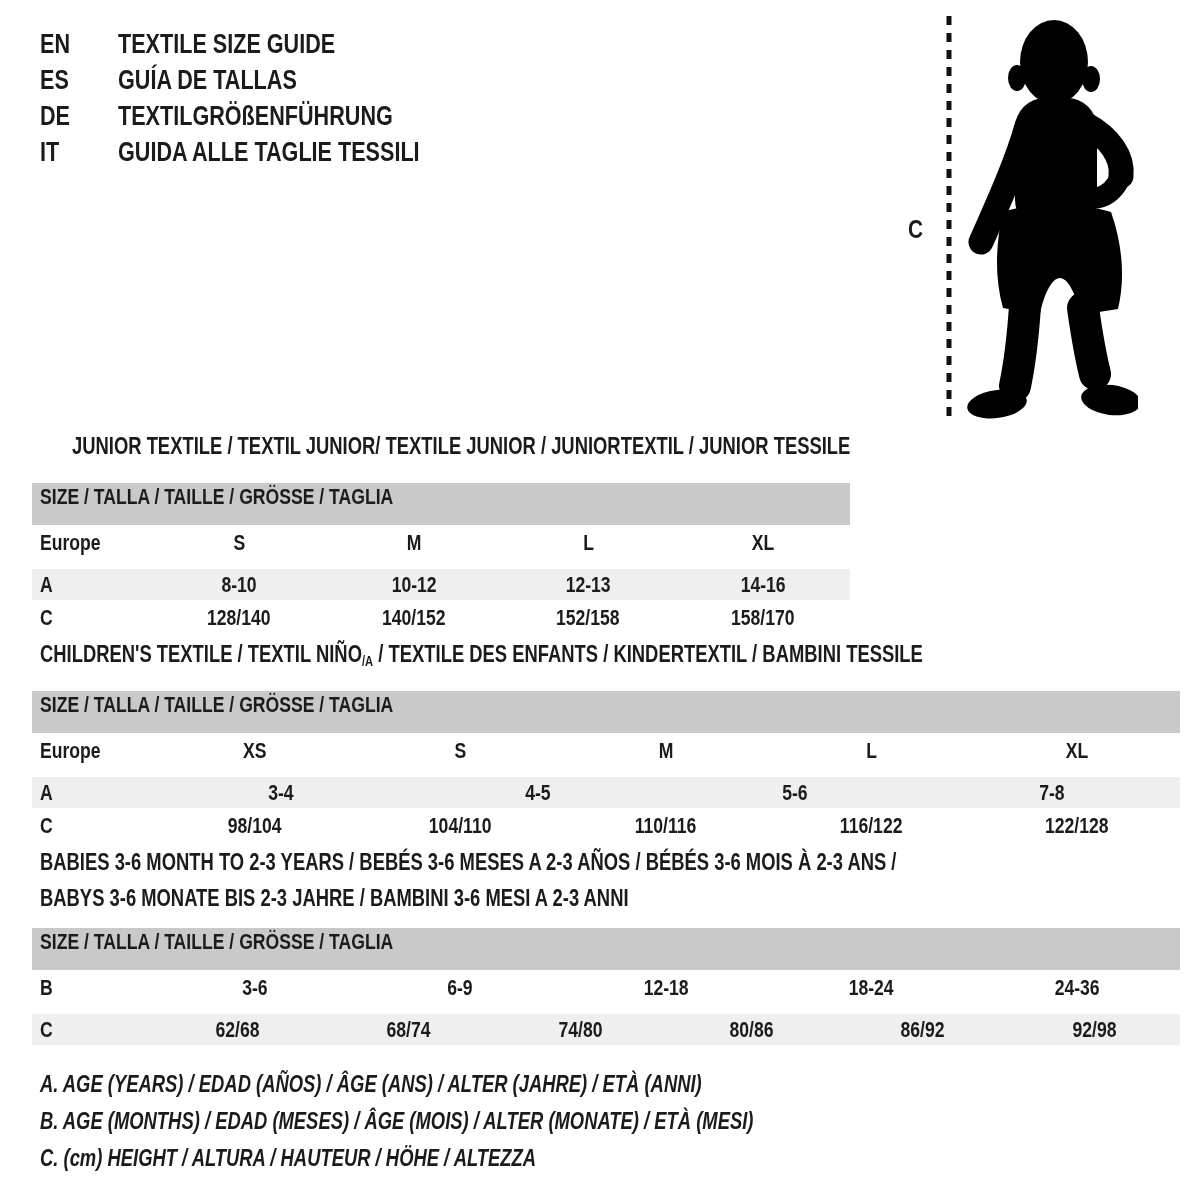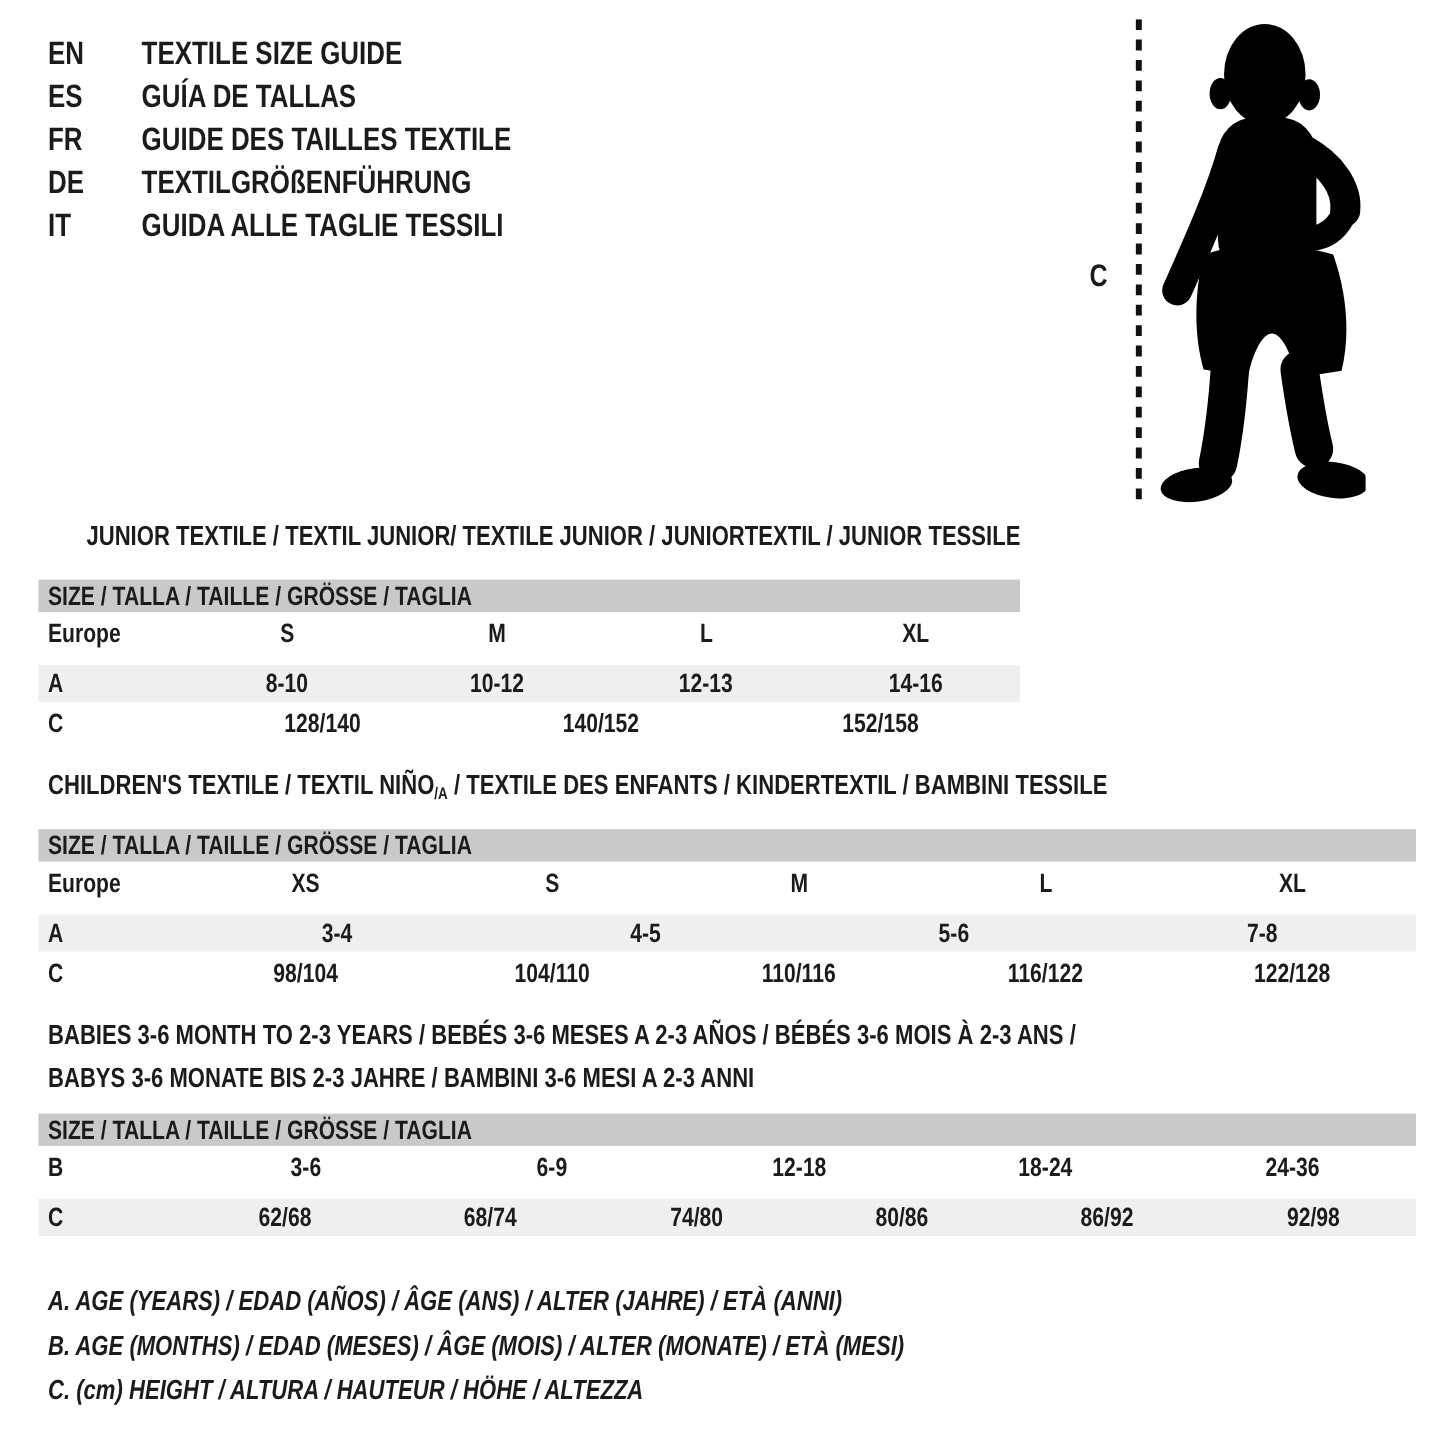--- a/index.html
+++ b/index.html
@@ -30,21 +30,21 @@
   #sec1-title { top:432px;margin-left:32px; }
   #sec2-title { top:640px; }
   #sec3-title { top:844px; }
   .sub { font-size:14px; position:relative; top:4px; }
 
   
   .table { position:absolute; left:32px; }
   #table1 { top:483px; width:818px; }
   #table2 { top:691px; width:1148px; }
   #table3 { top:928px; width:1148px; }
-  .tbar  { height:27px; line-height:28px; background:#c9c9c9; padding-left:8px; font-size:22px; }
+  .tbar  { height:42px; line-height:28px; background:#c9c9c9; padding-left:8px; font-size:22px; }
   .trow  { display:flex; height:44px; line-height:36px; font-size:22px; }
   .trow.striped { height:31px; line-height:31px; background:#efefef; }
   .tlabel { flex:0 0 112px; padding-left:8px; }
   .tcell  { flex:1; text-align:center; }
 
   
   .legend { position:absolute; left:40px; top:1066px; }
   .legend-line { height:37px; line-height:37px; font-size:23px;font-style:italic; }
 </style>
 </head>
@@ -53,24 +53,20 @@
 <div class="page">
 
   <header class="lang-header">
     <div class="lang-row">
       <span class="lang-code cx cxl">EN</span>
       <span class="cx cxl">TEXTILE SIZE GUIDE</span>
     </div>
     <div class="lang-row">
       <span class="lang-code cx cxl">ES</span>
       <span class="cx cxl">GUÍA DE TALLAS</span>
-    </div>
-    <div class="lang-row">
-      <span class="lang-code cx cxl">FR</span>
-      <span class="cx cxl">GUIDE DES TAILLES TEXTILE</span>
     </div>
     <div class="lang-row">
       <span class="lang-code cx cxl">DE</span>
       <span class="cx cxl">TEXTILGRÖßENFÜHRUNG</span>
     </div>
     <div class="lang-row">
       <span class="lang-code cx cxl">IT</span>
       <span class="cx cxl">GUIDA ALLE TAGLIE TESSILI</span>
     </div>
   </header>
@@ -115,20 +111,21 @@
       <span class="tcell"><span class="cx cxc">8-10</span></span>
       <span class="tcell"><span class="cx cxc">10-12</span></span>
       <span class="tcell"><span class="cx cxc">12-13</span></span>
       <span class="tcell"><span class="cx cxc">14-16</span></span>
     </div>
     <div class="trow">
       <span class="tlabel"><span class="cx cxl">C</span></span>
       <span class="tcell"><span class="cx cxc">128/140</span></span>
       <span class="tcell"><span class="cx cxc">140/152</span></span>
       <span class="tcell"><span class="cx cxc">152/158</span></span>
+      <span class="tcell"><span class="cx cxc">158/170</span></span>
     </div>
   </div>
 
   <h2 class="sec-title" id="sec2-title">
     <span class="cx cxl"><span>CHILDREN'S TEXTILE / TEXTIL NIÑO</span><span class="sub">/A</span><span> / TEXTILE DES ENFANTS / KINDERTEXTIL / BAMBINI TESSILE</span></span>
   </h2>
   <div class="table" id="table2">
     <div class="tbar">
       <span class="cx cxl">SIZE / TALLA / TAILLE / GRÖSSE / TAGLIA</span>
     </div>

